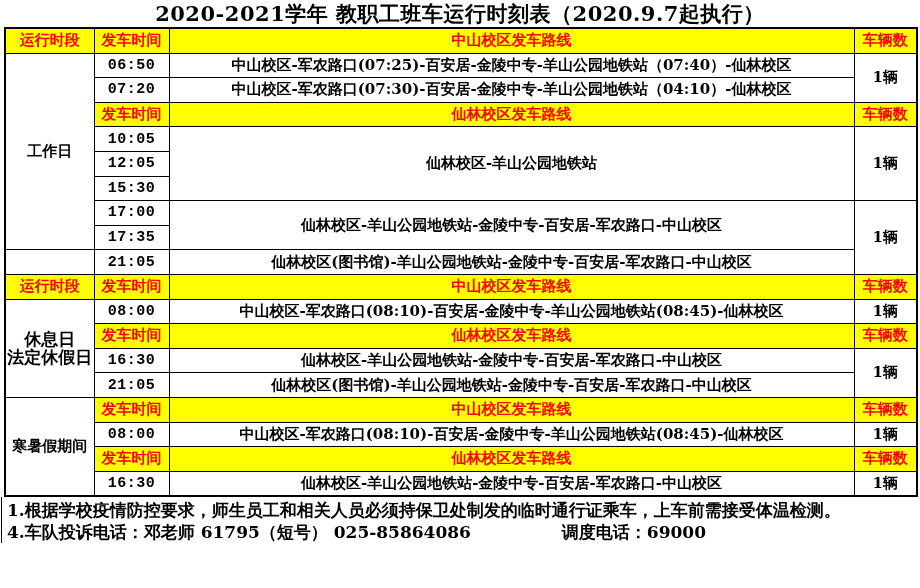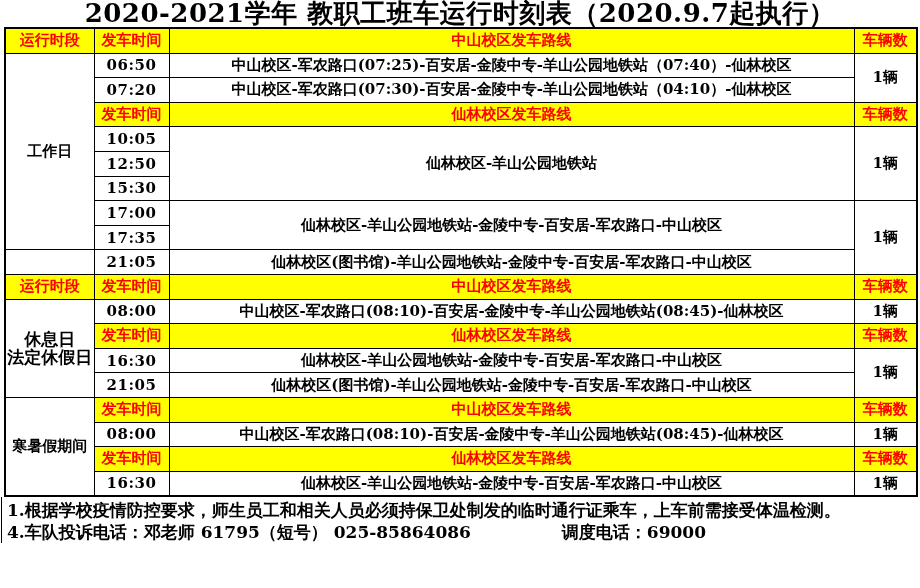--- a/index.html
+++ b/index.html
@@ -10,21 +10,21 @@
     background: #ffffff;
     font-family: "DejaVu Serif", serif;
     font-weight: bold;
     color: #000000;
   }
   .page { width: 920px; height: 588px; overflow: hidden; }
   .title {
     height: 27px;
     line-height: 27px;
     text-align: center;
-    font-size: 26px;
+    font-size: 21px;
     letter-spacing: 0.5px;
     white-space: nowrap;
   }
   table.schedule {
     border-collapse: collapse;
     table-layout: fixed;
     margin-left: 4px;
     width: 912px;
     border: 2px solid #000;
   }
@@ -36,21 +36,21 @@
     overflow: hidden;
     white-space: nowrap;
     font-size: 15px;
     height: 23.6px;
   }
   td.hdr {
     background: #FFFF00;
     color: #FF0000;
     font-size: 16px;
   }
-  td.time-cell { font-size: 16px; letter-spacing: 0.5px; }
+  td.time-cell { font-size: 16px; letter-spacing: 0.5px; font-family: Liberation Mono, monospace; }
   td.period-cell { font-size: 16px; }
   .two-line { line-height: 18px; font-size: 17px; }
   .notes {
     margin-left: 1px;
     border-left: 1px solid #000;
     padding: 3px 0 0 5px;
     font-size: 17px;
   }
   .note-line { line-height: 21.5px; white-space: nowrap; }
   .dispatch { margin-left: 85px; }
@@ -91,21 +91,21 @@
       <td class="hdr">发车时间</td>
       <td class="hdr">仙林校区发车路线</td>
       <td class="hdr">车辆数</td>
     </tr>
     <tr>
       <td class="time-cell">10:05</td>
       <td rowspan="3">仙林校区-羊山公园地铁站</td>
       <td rowspan="3">1辆</td>
     </tr>
     <tr>
-      <td class="time-cell">12:50</td>
+      <td class="time-cell">12:05</td>
     </tr>
     <tr>
       <td class="time-cell">15:30</td>
     </tr>
     <tr>
       <td class="time-cell">17:00</td>
       <td rowspan="2">仙林校区-羊山公园地铁站-金陵中专-百安居-军农路口-中山校区</td>
       <td rowspan="3">1辆</td>
     </tr>
     <tr>

